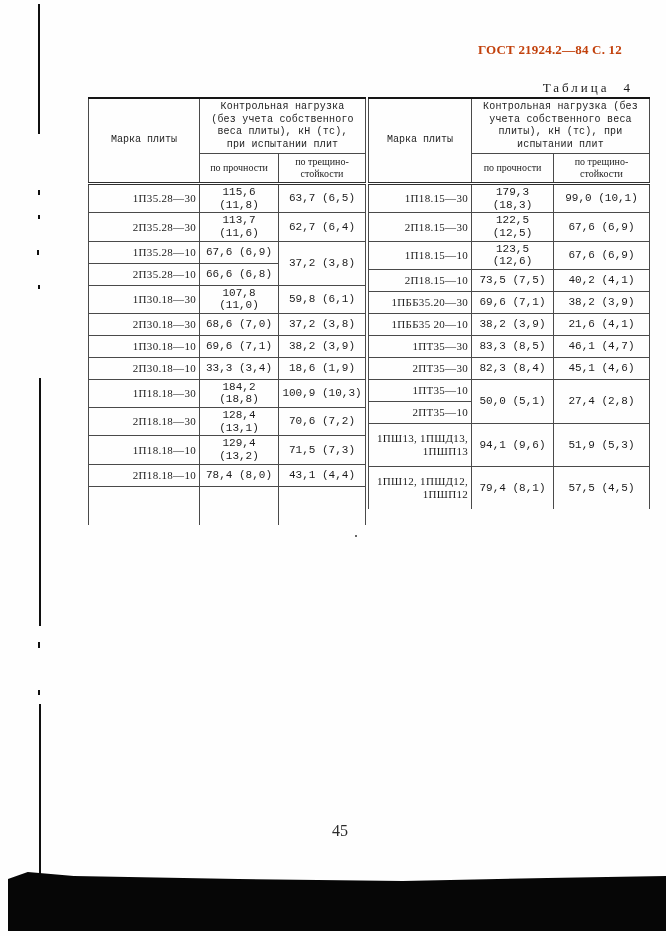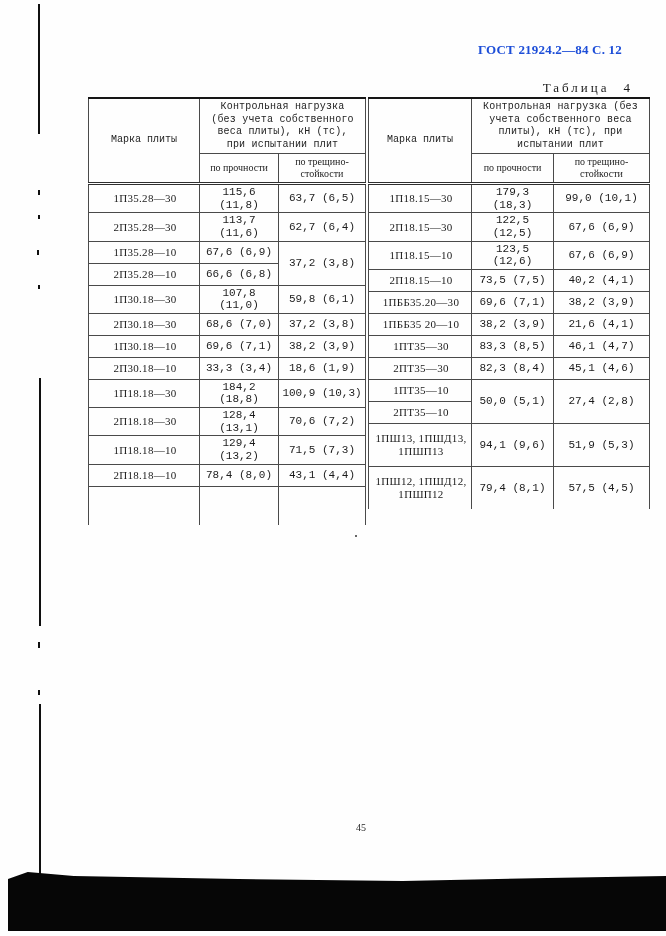--- a/index.html
+++ b/index.html
@@ -10,21 +10,21 @@
     color:#1c1c1c;
     position:relative;
     overflow:hidden;
   }
   .page{position:relative;width:666px;height:936px;background:#fefefe;}
 
   
   .doc-ref{
     position:absolute;top:42px;right:44px;
     font-size:13px;font-weight:bold;letter-spacing:.2px;
-    color:#1d4ed8;
+    color:#c2410c;
   }
   .table-caption{
     position:absolute;top:80px;right:36px;
     font-size:13px;color:#1a1a1a;
   }
   .table-caption .cap-word{letter-spacing:3px;}
   .table-caption .cap-num{margin-left:14px;letter-spacing:0;}
 
   
   .tables-wrap{
@@ -47,31 +47,31 @@
   
   .gtable th.hdr-bottom{border-bottom:3px double #2f2f2f;margin-left:44px;}
   .gtable th{
     font-weight:normal;font-size:10px;line-height:1.25;
     text-align:center;color:#222;
   }
   .gtable th.group-hdr{height:41px;letter-spacing:.2px;padding:2px 6px;}
   .gtable th.mark-hdr{width:auto;}
   .gtable th.sub-hdr{height:26px;}
   .gtable td{height:19px;line-height:1.15;}
-  .gtable td.mark-cell{text-align:center;padding-left:5px;letter-spacing:.3px;}
+  .gtable td.mark-cell{text-align:right;padding-left:5px;letter-spacing:.3px;}
   .gtable td.val-cell{text-align:center;font-family:Liberation Mono, monospace;}
   .gtable tr.tall td{height:40px;}
   
   .gtable tr.lastrow td{border-bottom:none;}
   .gtable tr.filler td{height:36px;border-bottom:none;}
 
   
   .page-number{
-    position:absolute;top:822px;left:356px;
-    font-size:10px;color:#2a2a2a;
+    position:absolute;top:822px;left:332px;
+    font-size:16px;color:#2a2a2a;
   }
 
   
   .artifact{position:absolute;background:#101010;}
   .art-line-top{left:38px;top:4px;width:2px;height:130px;}
   .art-dot-a{left:38px;top:190px;width:2px;height:5px;}
   .art-dot-b{left:38px;top:215px;width:2px;height:4px;}
   .art-dot-c{left:37px;top:250px;width:2px;height:5px;}
   .art-dot-d{left:38px;top:285px;width:2px;height:4px;}
   .art-line-mid{left:39px;top:378px;width:1.5px;height:248px;}

